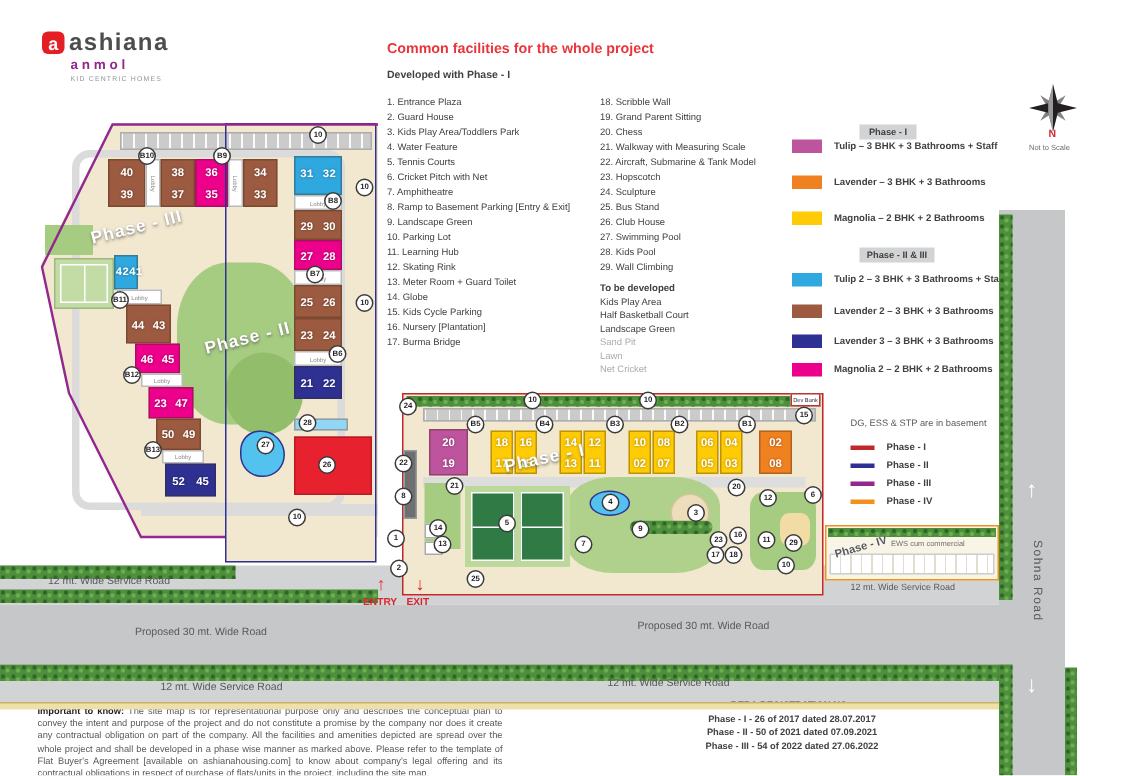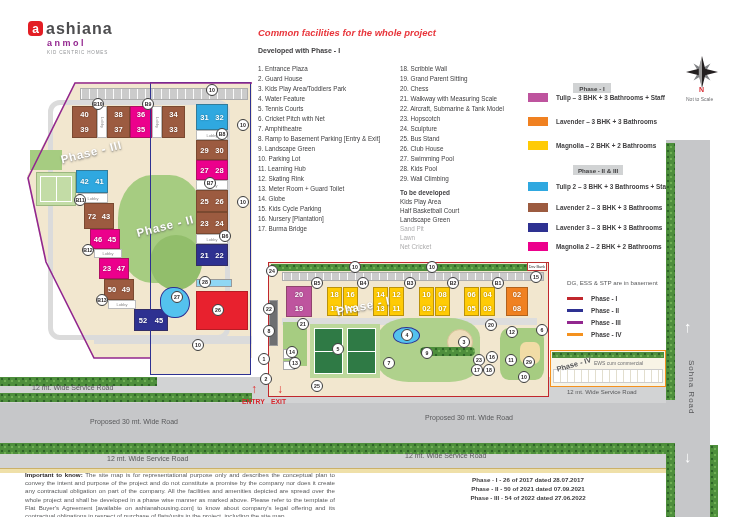--- a/index.html
+++ b/index.html
@@ -5,21 +5,21 @@
   html,body{margin:0;padding:0;background:#fff;}
   .stage{position:relative;width:755px;height:517px;background:#fff;overflow:hidden;
          font-family:"Liberation Sans",sans-serif;}
   .abs{position:absolute;}
   
   .logo-icon{position:absolute;left:28px;top:21px;width:15px;height:15px;background:#E31E24;border-radius:4px;
              color:#fff;font-weight:bold;font-size:12px;display:flex;align-items:center;justify-content:center;}
   .logo-brand{position:absolute;left:46px;top:20px;font-size:16px;font-weight:bold;color:#4D4D4F;letter-spacing:1px;}
   .logo-sub{position:absolute;left:47px;top:38px;font-size:9px;font-weight:bold;color:#93268F;letter-spacing:2.5px;}
   .logo-tag{position:absolute;left:47px;top:50px;font-size:4.6px;color:#939598;letter-spacing:.8px;}
-  .fac-title{position:absolute;left:258px;top:27px;font-size:9.5px;font-weight:bold;color:#E8353B;font-style:italic;}
+  .fac-title{position:absolute;left:258px;top:27px;font-size:9.5px;font-weight:bold;color:#E8353B;}
   .fac-sub{position:absolute;left:258px;top:47px;font-size:7px;font-weight:bold;color:#414042;}
   .fac-col{position:absolute;top:64px;}
   .fitem{font-size:6.3px;line-height:10px;color:#414042;padding-left:11px;text-indent:-11px;}
   .tbd-title{font-size:6.4px;font-weight:bold;color:#414042;margin-top:4px;line-height:9px;}
   .tbditem{font-size:6.3px;line-height:9px;color:#414042;}
   .fade{opacity:.45;}
   
   .ribbon{position:absolute;left:549px;top:0;width:81px;height:84px;background:#D7282F;
           clip-path:polygon(0 0,100% 0,100% 100%,50% 76%,0 100%);display:flex;justify-content:center;}
   .ribbon span{color:#fff;font-weight:bold;font-size:15px;margin-top:27px;letter-spacing:.5px;}
@@ -40,21 +40,21 @@
     background-size:7px 6px;}
   .parking{position:absolute;background-color:#CBCBCB;
     background-image:repeating-linear-gradient(90deg,rgba(255,255,255,.9) 0 1px,transparent 1px 8px);
     border:1px solid #ADADAD;box-sizing:border-box;}
   .green{position:absolute;background:#A6CC81;}
   .blk{position:absolute;display:flex;color:#fff;font-weight:bold;font-size:7.5px;z-index:20;
        border:1px solid rgba(60,40,20,.35);box-sizing:border-box;text-shadow:0 0 2px rgba(0,0,0,.4);}
   .blk.v{flex-direction:column;}
   .blk span{flex:1;display:flex;align-items:center;justify-content:center;}
   .c-tulip{background:#BE549E;} .c-lav{background:#F08121;} .c-mag{background:#FFCB05;}
-  .c-tulip2{background:#2FA8E0;} .c-lav2{background:#9C5B40;} .c-lav3{background:#2E3191;} .c-mag2{background:#EC008C;}
+  .c-tulip2{background:#2FA8E0;font-family:Liberation Mono, monospace;} .c-lav2{background:#9C5B40;} .c-lav3{background:#2E3191;} .c-mag2{background:#EC008C;}
   .lobby{position:absolute;background:#fff;border:1px solid #BBB;z-index:20;box-sizing:border-box;
          display:flex;align-items:center;justify-content:center;font-size:4px;color:#8A8A8A;}
   .lobby.vert{writing-mode:vertical-rl;}
   .circ{position:absolute;width:12px;height:12px;border-radius:50%;background:#fff;border:1px solid #3A3A3A;
         font-size:5.2px;font-weight:bold;color:#231F20;display:flex;align-items:center;justify-content:center;
         z-index:35;box-sizing:border-box;}
   .phlabel{position:absolute;color:#fff;font-weight:bold;font-size:11.5px;letter-spacing:.8px;z-index:34;
            text-shadow:0 1px 2px rgba(90,90,90,.85);white-space:nowrap;}
   .roadlbl{position:absolute;font-size:7px;color:#58595B;z-index:6;white-space:nowrap;}
   .court{position:absolute;background-color:#2F7A45;border:1px solid #fff;z-index:4;
@@ -256,44 +256,44 @@
     </div>
   <div class="blk c-lav2" style="left:196px;top:212px;width:32px;height:22px;">
       <span>23</span>
       <span>24</span>
     </div>
   <div class="lobby" style="left:196px;top:234px;width:32px;height:10px;">Lobby</div>
   <div class="blk c-lav3" style="left:196px;top:244px;width:32px;height:22px;">
       <span>21</span>
       <span>22</span>
     </div>
-  <div class="blk c-tulip2" style="left:76px;top:170px;width:32px;height:23px;">
+  <div class="blk c-tulip2" style="left:76px;top:170px;width:16px;height:23px;">
       <span>42</span>
       <span>41</span>
     </div>
   <div class="lobby" style="left:78px;top:193px;width:30px;height:10px;">Lobby</div>
   <div class="blk c-lav2" style="left:84px;top:203px;width:30px;height:26px;">
-      <span>72</span>
+      <span>44</span>
       <span>43</span>
     </div>
   <div class="blk c-mag2" style="left:90px;top:229px;width:30px;height:20px;">
       <span>46</span>
       <span>45</span>
     </div>
   <div class="lobby" style="left:94px;top:249px;width:28px;height:9px;">Lobby</div>
   <div class="blk c-mag2" style="left:99px;top:258px;width:30px;height:21px;">
       <span>23</span>
       <span>47</span>
     </div>
   <div class="blk c-lav2" style="left:104px;top:279px;width:30px;height:21px;">
       <span>50</span>
       <span>49</span>
     </div>
   <div class="lobby" style="left:108px;top:300px;width:28px;height:9px;">Lobby</div>
-  <div class="blk c-lav3" style="left:110px;top:309px;width:34px;height:22px;margin-left:24px;">
+  <div class="blk c-lav3" style="left:110px;top:309px;width:34px;height:22px;">
       <span>52</span>
       <span>45</span>
     </div>
 
   <div class="abs" style="left:160px;top:287px;width:30px;height:31px;background:#54C2EE;border:1.5px solid #2E3192;border-radius:45% 55% 50% 50%;z-index:20;box-sizing:border-box"></div>
   <div class="abs" style="left:196px;top:279px;width:36px;height:8px;background:#8FD7F4;border:1px solid #999;z-index:20;box-sizing:border-box"></div>
   <div class="abs" style="left:196px;top:291px;width:52px;height:39px;background:#E8212E;border:1px solid #B71C24;z-index:20;box-sizing:border-box"></div>
 
   <div class="abs" style="left:150px;top:82px;width:101px;height:293px;border:1.5px solid #2E3192;z-index:30;box-sizing:border-box"></div>
   <svg class="abs" style="left:0;top:0;z-index:31;pointer-events:none" width="755" height="517">

